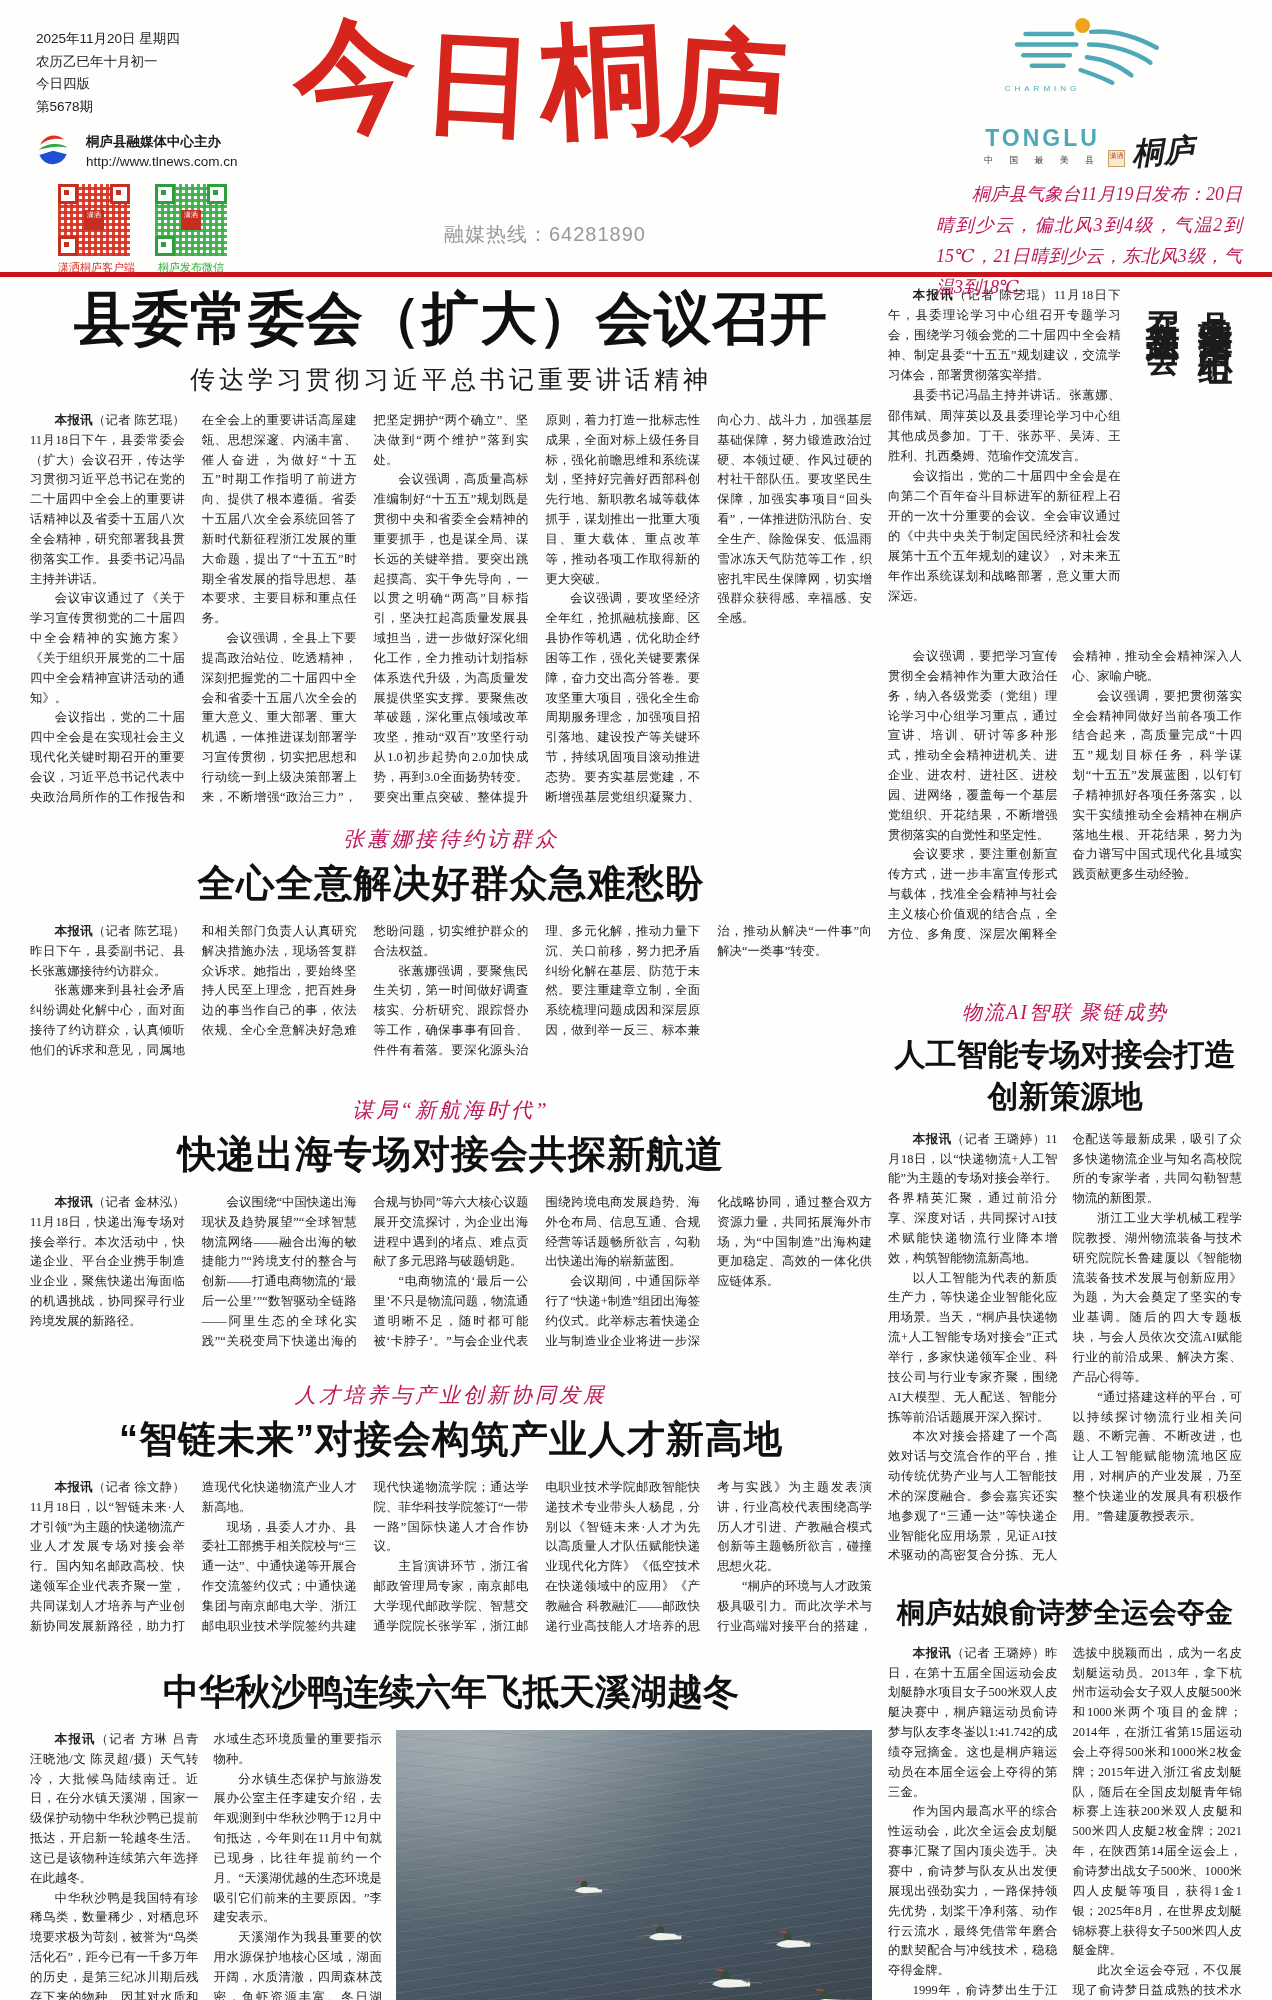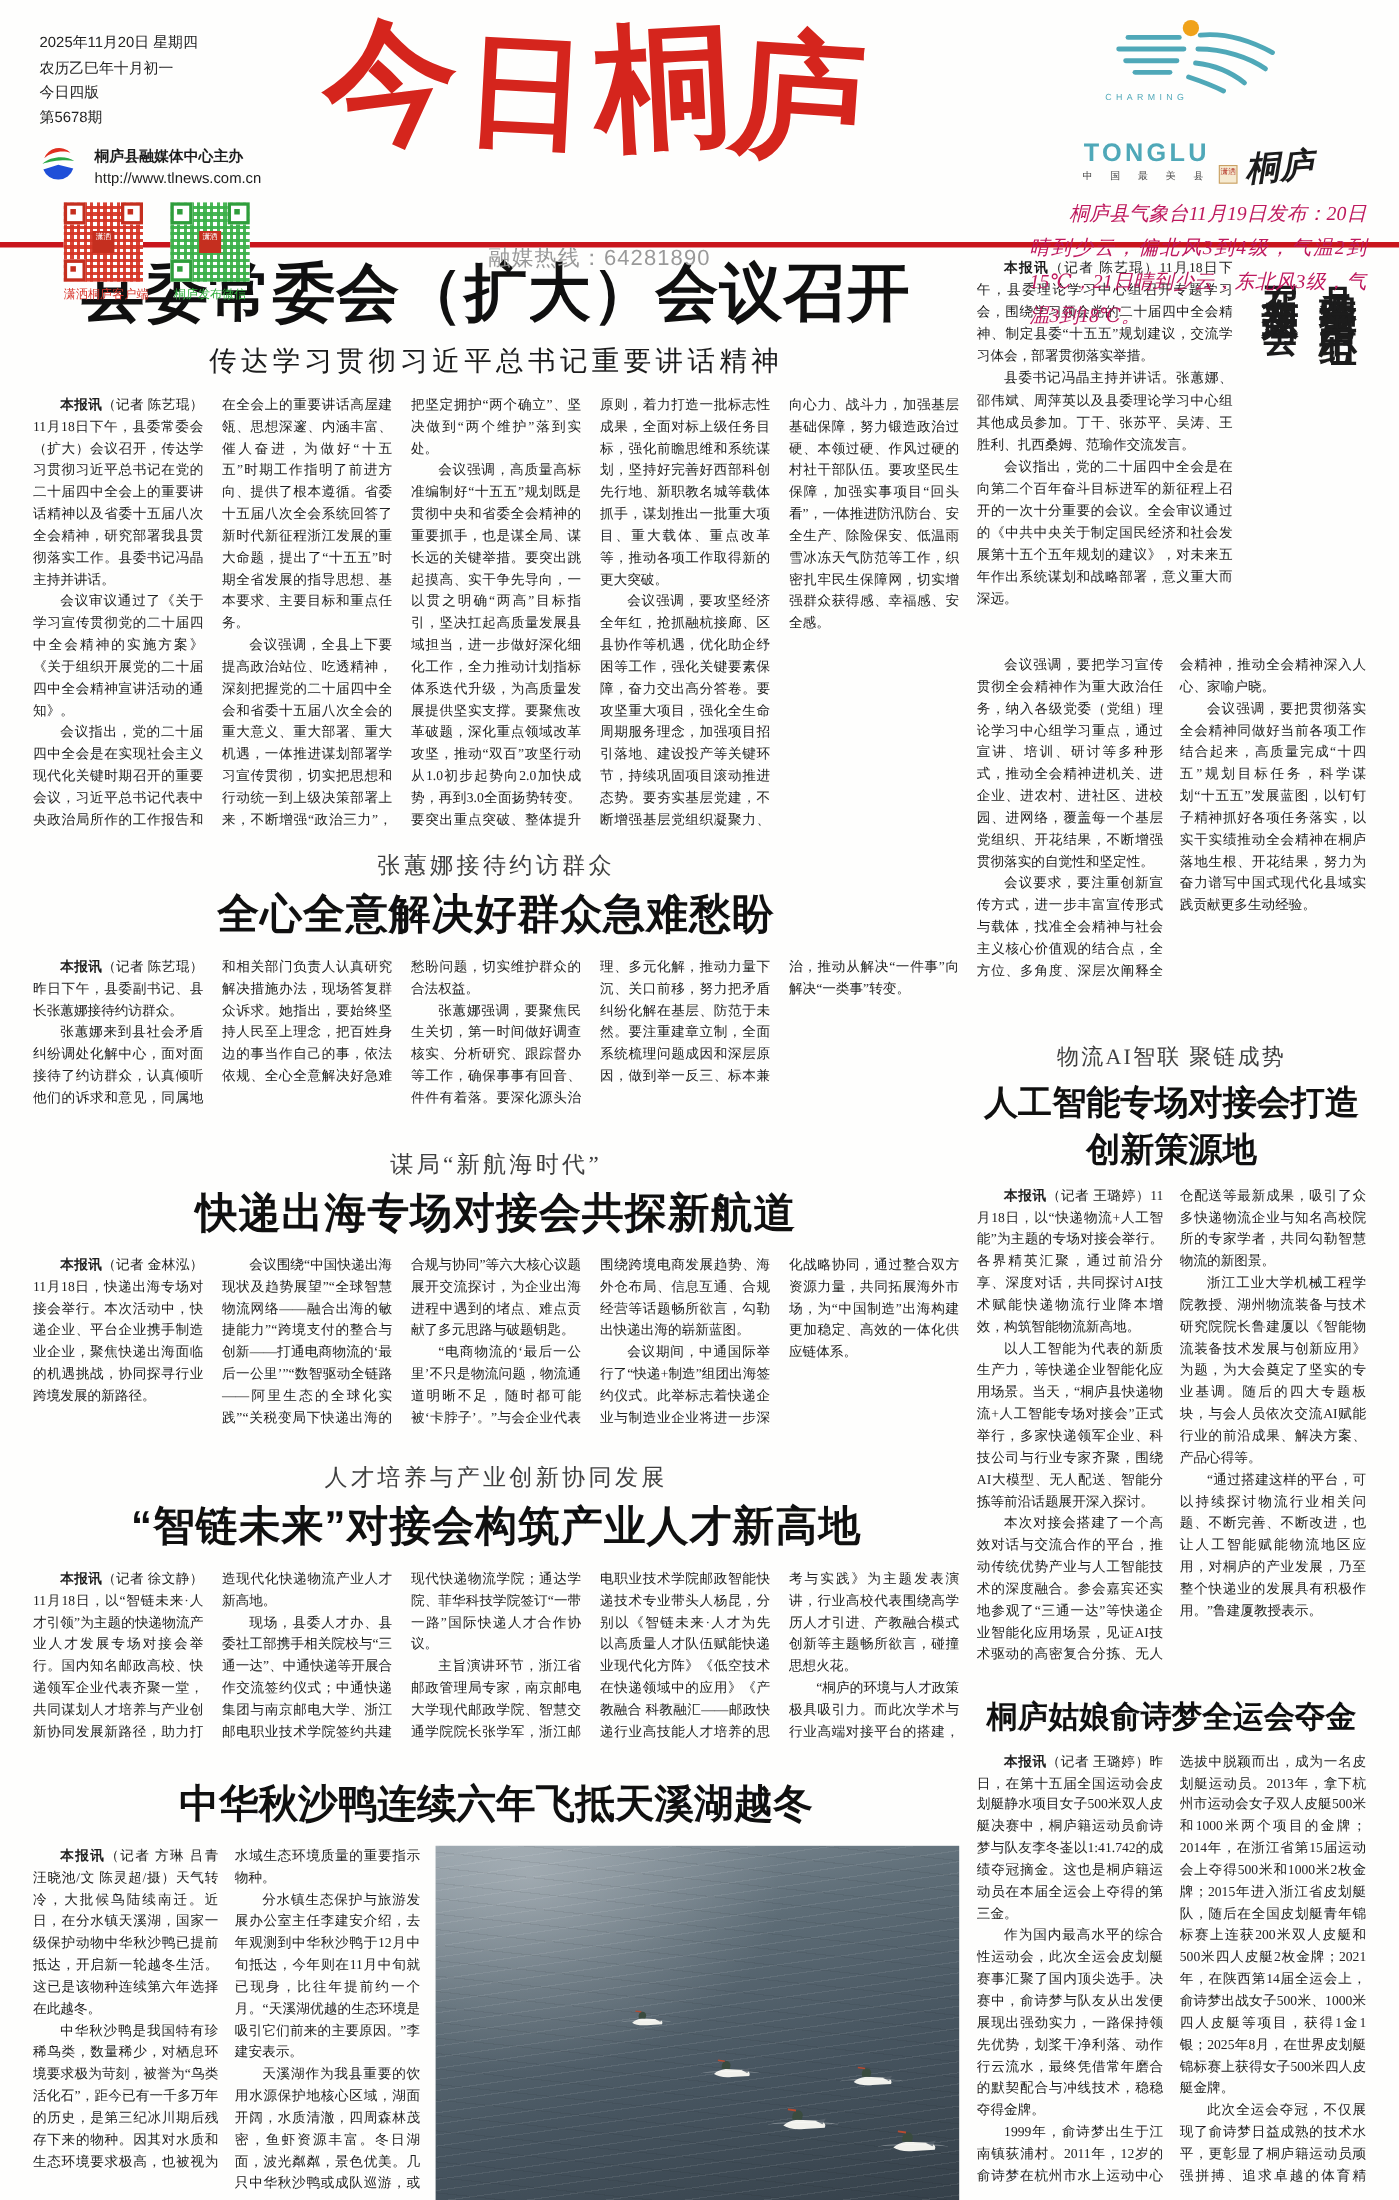--- a/index.html
+++ b/index.html
@@ -1,19 +1,19 @@
 <!DOCTYPE html>
 <html><head>
 <meta charset="utf-8">
 <style>
   html,body{margin:0;padding:0;background:#e8e8e8;}
   .page{position:relative;width:1272px;height:2000px;margin:0 auto;background:#fefefd;
         overflow:hidden;font-family:"Liberation Serif","DejaVu Serif",serif;color:#1c1c1c;}
   
-  .header{position:relative;height:220px;}
+  .header{position:relative;height:272px;}
   .pub-info{position:absolute;left:36px;top:28px;width:250px;}
   .dates div{font-size:13.5px;line-height:1.68;color:#222;font-family:"Liberation Sans",sans-serif;}
   .org-row{display:flex;align-items:center;gap:16px;margin-top:13px;}
   .org-lines{font-size:13.5px;line-height:1.5;font-family:"Liberation Sans",sans-serif;font-weight:700;}
   .org-lines .url{font-weight:400;}
   .qr-row{display:flex;gap:20px;margin-top:12px;margin-left:22px;}
   .qr-box{text-align:center;}
   .qr{position:relative;width:72px;height:72px;background:#fff;}
   .qr.red{background-image:repeating-linear-gradient(0deg,rgba(214,52,36,.92) 0 3px,transparent 3px 6px),
           repeating-linear-gradient(90deg,rgba(214,52,36,.92) 0 3px,rgba(255,255,255,.95) 3px 6px);}
@@ -47,21 +47,21 @@
   .zgzmx{font-size:9px;letter-spacing:7px;color:#444;margin-top:2px;}
   .seal{width:17px;height:17px;border:1px solid #c9a063;background:#f6ead0;color:#b5382a;
         font-size:7px;line-height:8px;text-align:center;box-sizing:border-box;padding-top:1px;}
   .brand-cn{font-size:31px;font-weight:800;font-style:italic;line-height:1;transform:rotate(-4deg);}
   .weather{margin-top:12px;font-size:18px;line-height:1.72;text-indent:2em;text-align:justify;color:#be185d;font-style:italic;}
   .rule{height:5px;background:#c9161d;}
   
   .content{display:flex;gap:16px;padding:8px 30px 0;}
   .col-left{width:842px;flex:none;}
   .col-right{flex:1;min-width:0;}
-  .kicker{text-align:center;font-size:21px;letter-spacing:3px;color:#404040;}
+  .kicker{text-align:center;font-size:21px;letter-spacing:3px;color:#be185d;font-style:italic;}
   .headline{text-align:center;font-weight:900;color:#101010;font-family:"Liberation Sans",sans-serif;}
   .body-cols{text-align:justify;font-size:12.4px;line-height:1.6;overflow:hidden;color:#222;column-fill:auto;}
   .body-cols p{text-indent:2em;margin:0;}
   .body-cols b{font-family:"Liberation Sans",sans-serif;}
   .cols5{column-count:5;column-gap:17px;}
   .cols2{column-count:2;column-gap:15px;}
   .a-head{font-size:57px;letter-spacing:1px;line-height:1.12;margin-top:2px;}
   .a-sub{text-align:center;font-size:25px;letter-spacing:4px;margin:12px 0 15px;}
   .a-body{height:398px;}
   .sec{margin-top:16px;}

